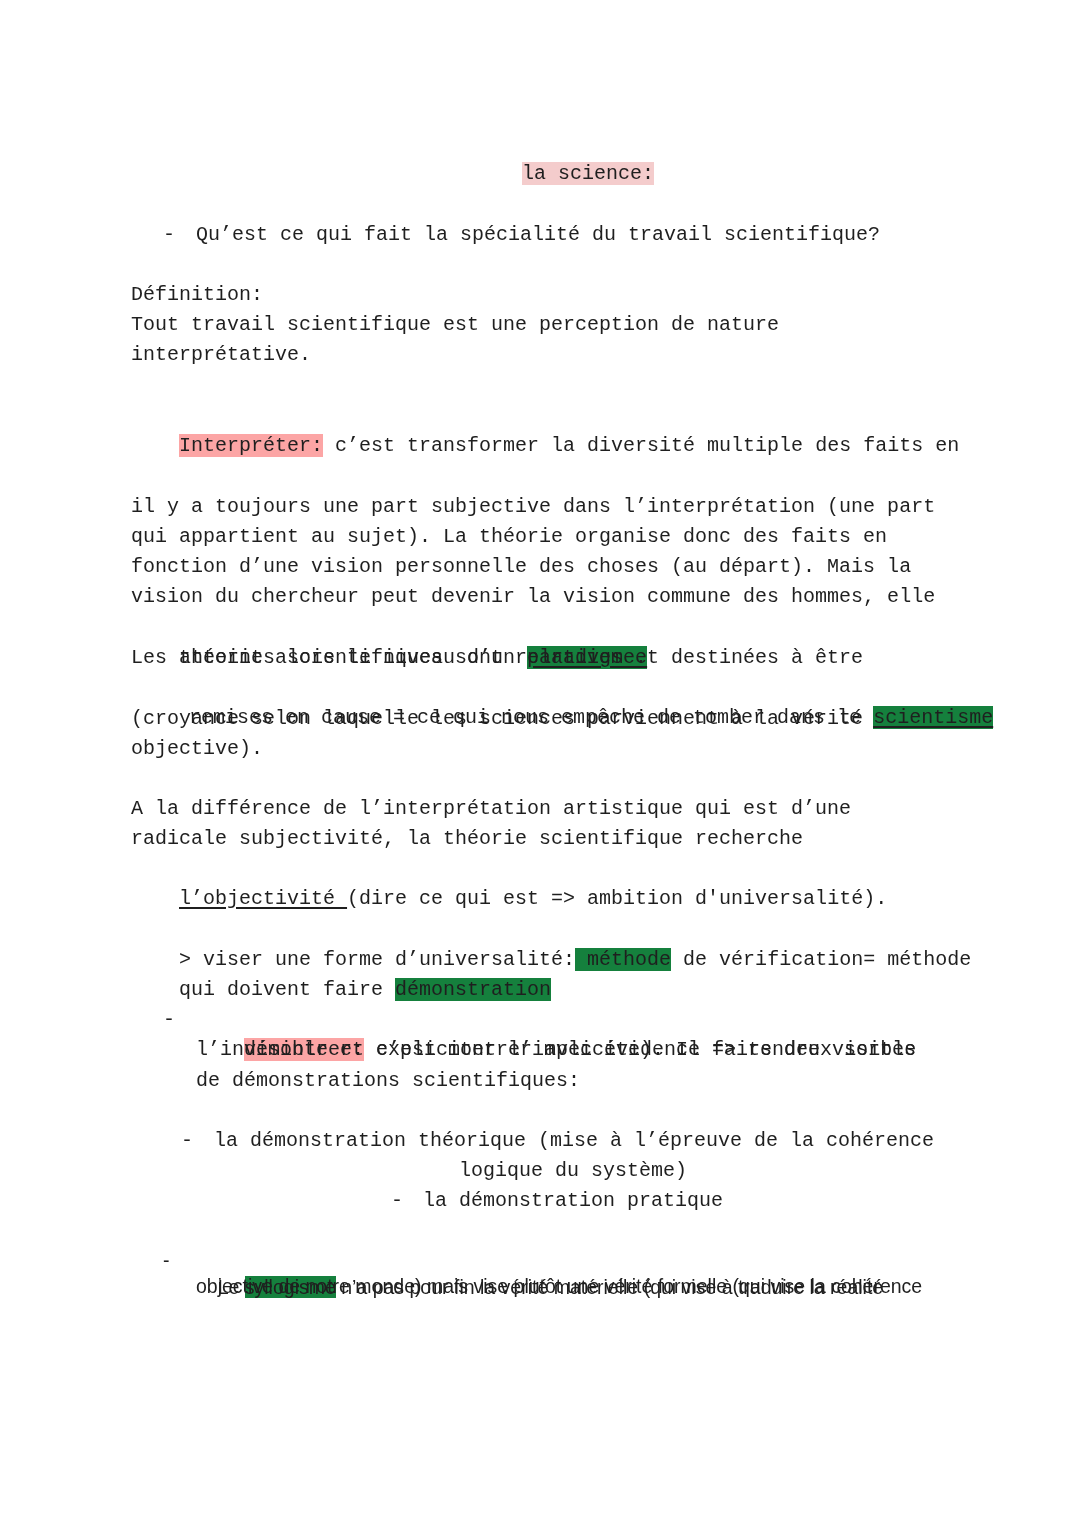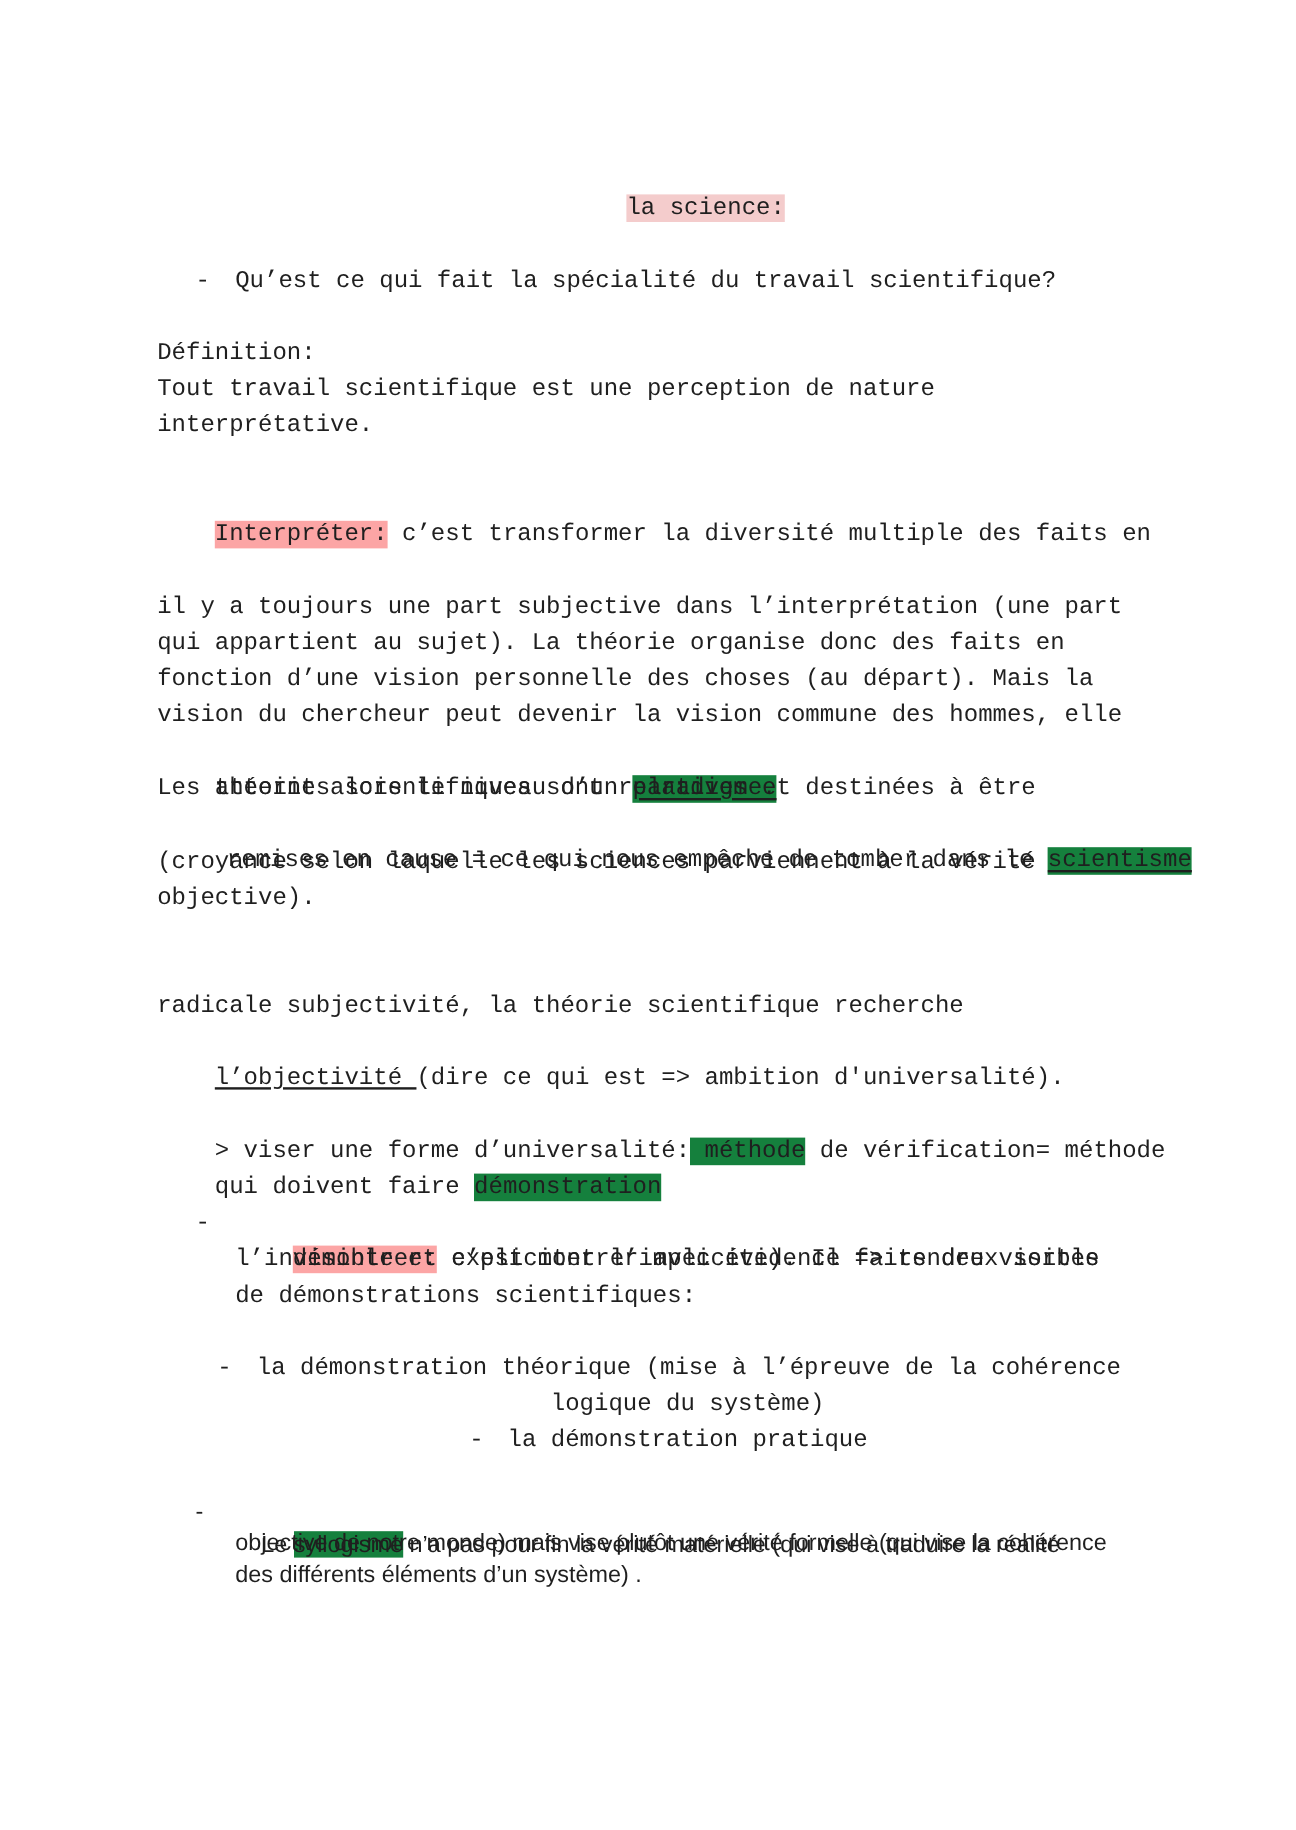--- a/index.html
+++ b/index.html
@@ -52,20 +52,21 @@
   <div class="line mono" style="left:131px; top:613px;">
     <span>atteint alors le niveau d’un </span><span class="hl-yellow ul">paradigme.</span>
   </div>
   <div class="line mono" style="left:131px; top:643px;">Les théories scientifiques sont relatives et destinées à être</div>
   <div class="line mono" style="left:141px; top:673px;text-align:right;">
     <span>remises en cause = ce qui nous empêche de tomber dans le </span><span class="hl-yellow ul">scientisme</span>
   </div>
   <div class="line mono" style="left:131px; top:704px;text-align:center;">(croyance selon laquelle les sciences parviennent à la vérité</div>
   <div class="line mono" style="left:131px; top:734px;">objective).</div>
 
+  <div class="line mono" style="left:131px; top:794px;">A la différence de l’interprétation artistique qui est d’une</div>
   <div class="line mono" style="left:131px; top:824px;">radicale subjectivité, la théorie scientifique recherche</div>
   <div class="line mono" style="left:131px; top:854px;">
     <span class="ul">l’objectivité </span><span>(dire ce qui est =&gt; ambition d'universalité).</span>
   </div>
 
   <div class="line mono" style="left:131px; top:915px;">
     <span>&gt; viser une forme d’universalité:</span><span class="hl-yellow"> méthode</span><span> de vérification= méthode</span>
   </div>
   <div class="line mono" style="left:131px; top:945px;">
     <span>qui doivent faire </span><span class="hl-yellow">démonstration</span>
@@ -82,15 +83,14 @@
   <div class="line mono" style="left:214px; top:1126px;text-align:right;">la démonstration théorique (mise à l’épreuve de la cohérence</div>
   <div class="line mono" style="left:459px; top:1156px;">logique du système)</div>
   <div class="line mono" style="left:391px; top:1186px;">-</div>
   <div class="line mono" style="left:423px; top:1186px;">la démonstration pratique</div>
 
   <div class="sline sans" style="left:163px; top:1247px;">-</div>
   <div class="sline sans" style="left:196px; top:1247px;">
     <span>Le </span><span class="hl-yellow">syllogisme</span><span> n’a pas pour fin la vérité matérielle (qui vise à traduire la réalité</span>
   </div>
   <div class="sline sans" style="left:196px; top:1273px;">objective de notre monde) mais vise plutôt une vérité formelle (qui vise la cohérence</div>
-  <div class="sline sans" style="left:196px; top:1299px;">des différents éléments d’un système) .</div>
 
 </div>
 
 </body></html>

